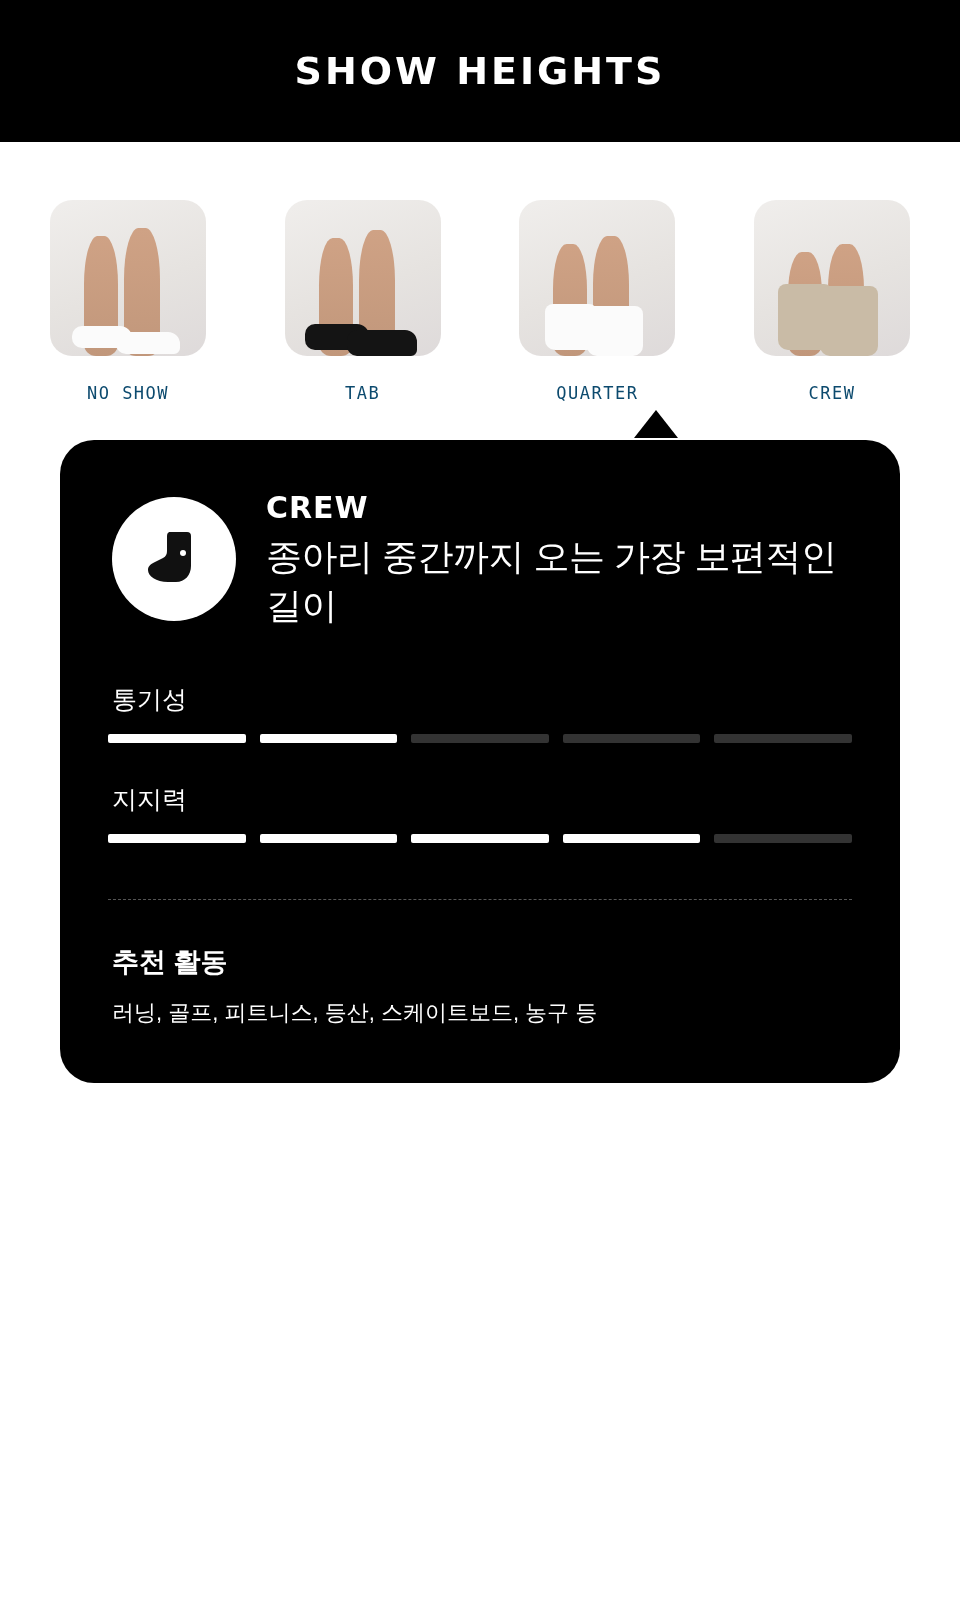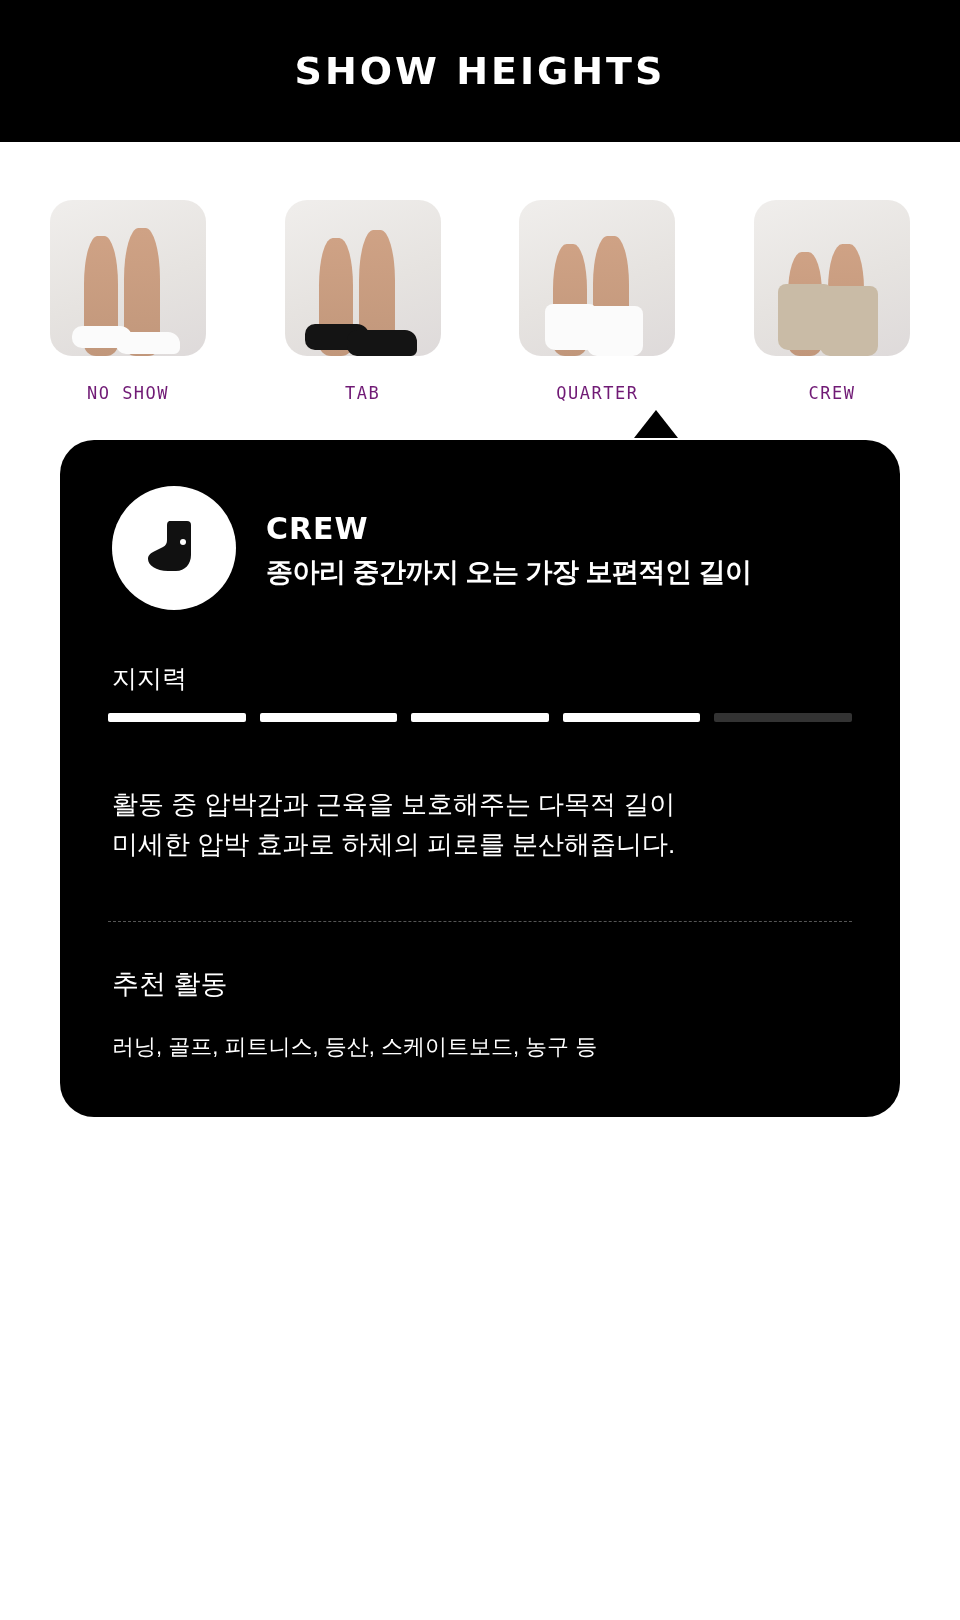--- a/index.html
+++ b/index.html
@@ -54,21 +54,21 @@
     background: linear-gradient(160deg, #f0eeec 0%, #e6e3e0 55%, #dedada 100%);
     position: relative;
     overflow: hidden;
   }
   .thumb-label {
     margin-top: 26px;
     font-size: 17px;
     letter-spacing: 1.5px;
     text-align: center;
     line-height: 1.3;
-    color: #701a75;
+    color: #0c4a6e;
     font-family: "DejaVu Sans Mono", monospace;
     white-space: pre-line;
   }
 
   
   .leg {
     position: absolute;
     bottom: 0;
     border-radius: 40% 40% 12px 12px;
   }
@@ -131,22 +131,22 @@
   }
   .card-head-text { padding-top: 4px; }
   .card-title {
     font-size: 30px;
     font-weight: 700;
     letter-spacing: 1px;
     font-family: "DejaVu Sans", sans-serif;
     margin-bottom: 8px;
   }
   .card-subtitle {
-    font-size: 27px;
-    font-weight: 700;
+    font-size: 36px;
+    font-weight: 400;
     letter-spacing: -0.5px;
   }
 
   
   .meters { margin-top: 52px; }
   .meter { margin-bottom: 40px; }
   .meter:last-child { margin-bottom: 12px; }
   .meter-label {
     font-size: 25px;
     font-weight: 400;
@@ -175,22 +175,22 @@
 
   .divider {
     margin-top: 56px;
     border-top: 1px dashed #555555;
   }
 
   
   .rec { margin-top: 44px; padding-left: 4px; }
   .rec-title {
     font-size: 27px;
-    font-weight: 400;
-    margin-bottom: 28px;
+    font-weight: 700;
+    margin-bottom: 16px;
   }
   .rec-body {
     font-size: 22px;
     line-height: 1.5;
   }
 </style>
 </head>
 <body>
 
 <div class="header">
@@ -256,38 +256,44 @@
       </svg>
     </div>
     <div class="card-head-text">
       <div class="card-title">CREW</div>
       <div class="card-subtitle">종아리 중간까지 오는 가장 보편적인 길이</div>
     </div>
   </div>
 
   <div class="meters">
 
+    <div class="meter">
+      <div class="meter-label">통기성</div>
+      <div class="meter-bars">
+        <span class="seg seg-on"></span>
+        <span class="seg seg-on"></span>
+        <span class="seg seg-off"></span>
+        <span class="seg seg-off"></span>
+        <span class="seg seg-off"></span>
+      </div>
+    </div>
 
     <div class="meter">
       <div class="meter-label">지지력</div>
       <div class="meter-bars">
         <span class="seg seg-on"></span>
         <span class="seg seg-on"></span>
         <span class="seg seg-on"></span>
         <span class="seg seg-on"></span>
         <span class="seg seg-off"></span>
       </div>
     </div>
 
   </div>
 
-  <div class="desc">
-    <div>활동 중 압박감과 근육을 보호해주는 다목적 길이</div>
-    <div>미세한 압박 효과로 하체의 피로를 분산해줍니다.</div>
-  </div>
 
   <div class="divider"></div>
 
   <div class="rec">
     <div class="rec-title">추천 활동</div>
     <div class="rec-body">러닝, 골프, 피트니스, 등산, 스케이트보드, 농구 등</div>
   </div>
 
 </div>
 

